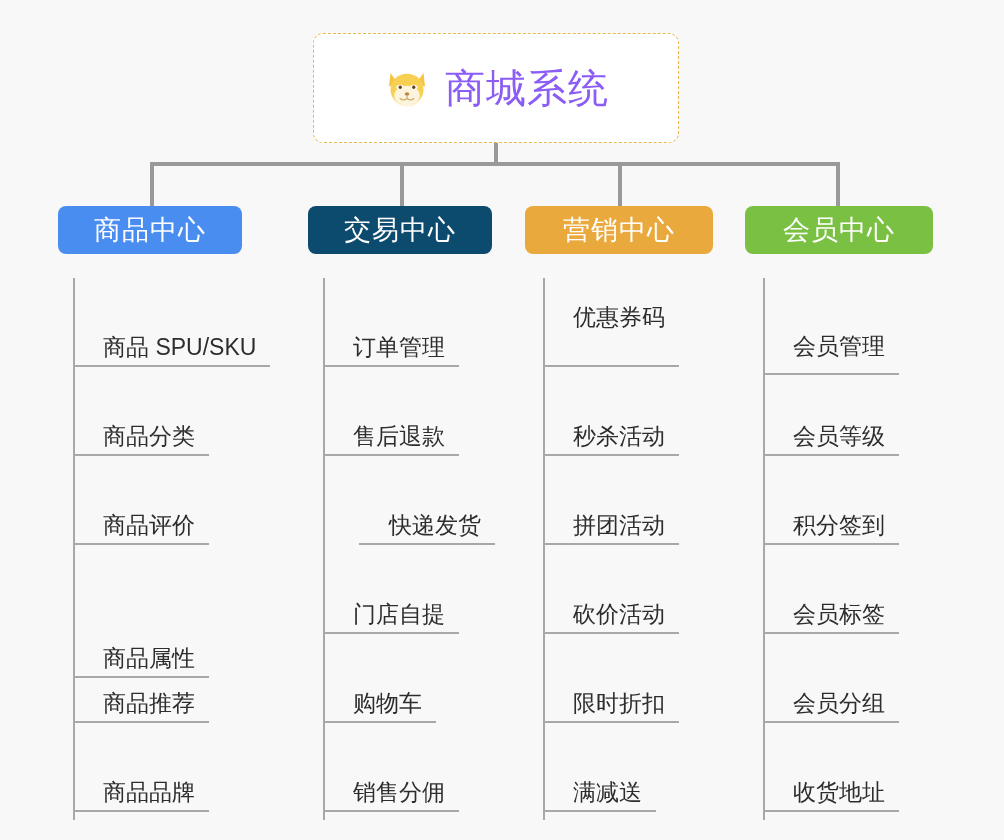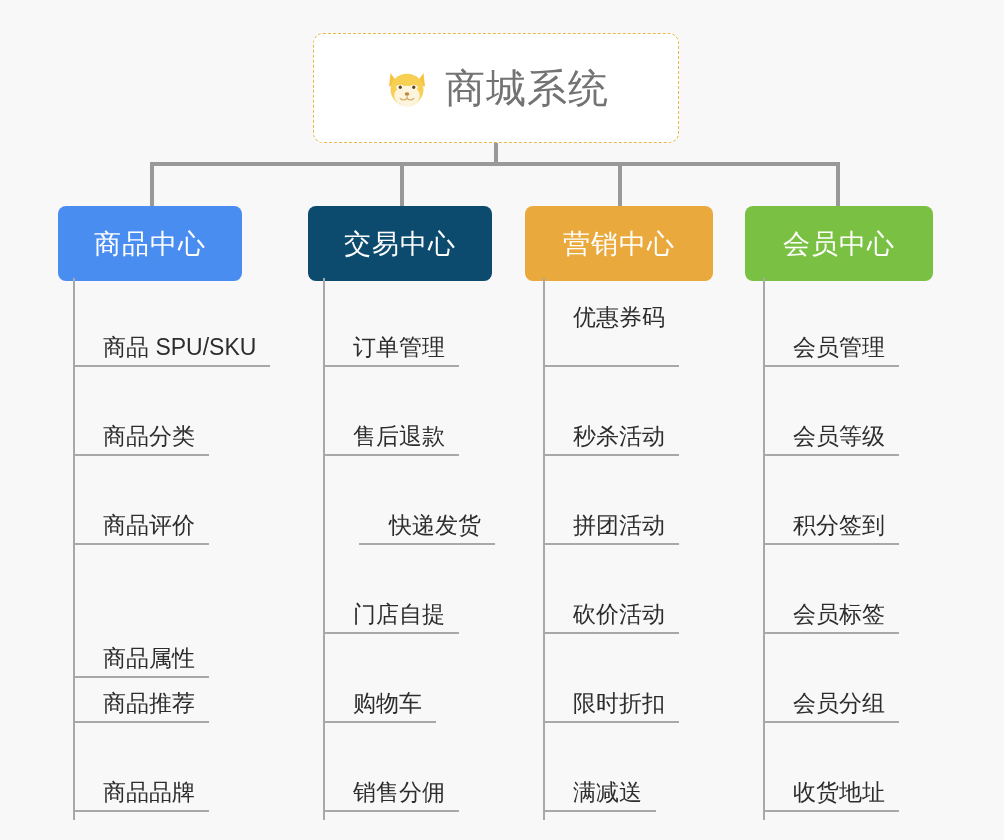--- a/index.html
+++ b/index.html
@@ -38,21 +38,21 @@
     font-size: 42px;
     line-height: 1;
     color: #f0b429;
     display: block;
     width: 48px;
     height: 48px;
   }
   .root-emoji svg { display: block; width: 48px; height: 48px; }
   .root-title {
     font-size: 40px;
-    color: #737373;
+    color: #8b5cf6;
     letter-spacing: 1px;
     white-space: nowrap;
   }
 
   
   .conn {
     position: absolute;
     background: #999999;
   }
   .conn-stem {          
@@ -70,21 +70,21 @@
   .conn-drop {          
     top: 162px;
     width: 4px;
     height: 44px;
   }
 
   
   .cat-node {
     position: absolute;
     top: 206px;
-    height: 75px;
+    height: 48px;
     border-radius: 8px;
     display: flex;
     align-items: center;
     justify-content: center;
   }
   .cat-label {
     font-size: 27px;
     color: #ffffff;
     letter-spacing: 1px;
     white-space: nowrap;
@@ -245,21 +245,21 @@
           <div class="leaf-text">限时折扣</div>
           <div class="leaf-underline"></div>
         </div>
         <div class="leaf-item" style="top: 445px;">
           <div class="leaf-text">满减送</div>
           <div class="leaf-underline"></div>
         </div>
       </div>
       <div class="leaf-col" style="left: 763px;">
         <div class="leaf-rail"></div>
-        <div class="leaf-item" style="top: 0px;">
+        <div class="leaf-item" style="top: 8px; gap: 9px;">
           <div class="leaf-text">会员管理</div>
           <div class="leaf-underline"></div>
         </div>
         <div class="leaf-item" style="top: 89px;">
           <div class="leaf-text">会员等级</div>
           <div class="leaf-underline"></div>
         </div>
         <div class="leaf-item" style="top: 178px;">
           <div class="leaf-text">积分签到</div>
           <div class="leaf-underline"></div>

